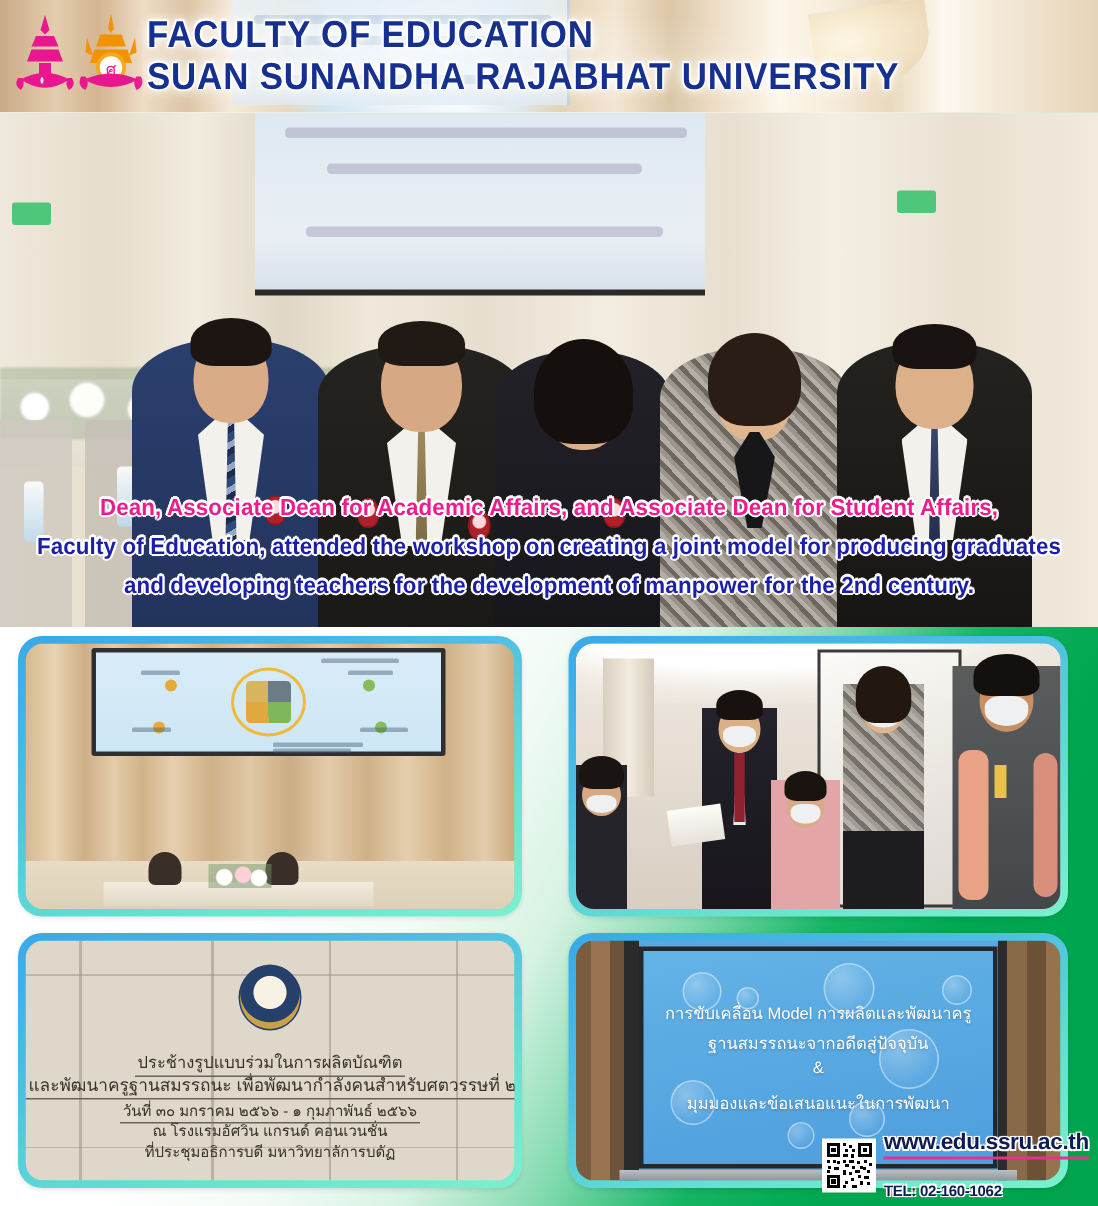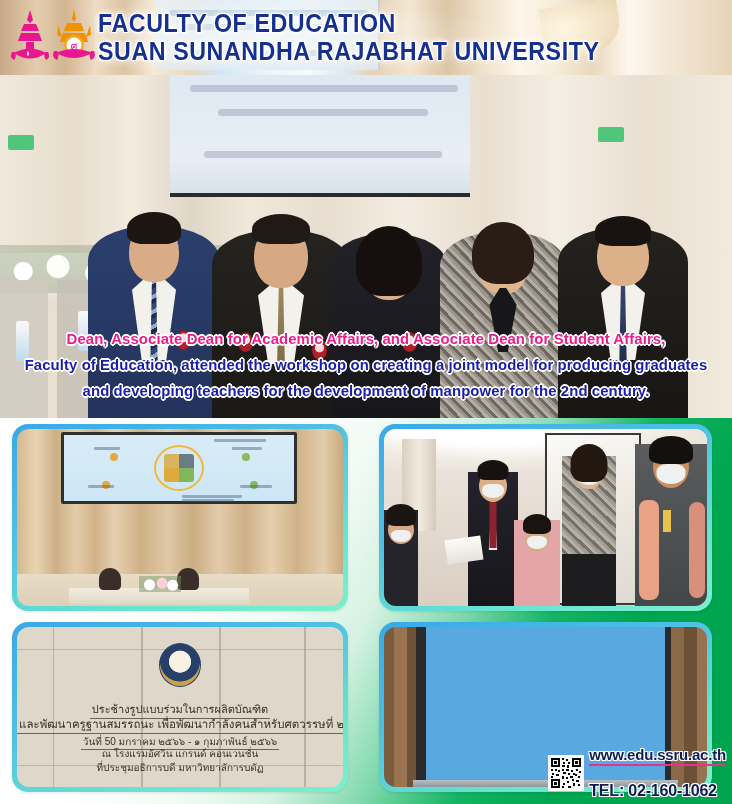--- a/index.html
+++ b/index.html
@@ -336,21 +336,21 @@
   #footer-url {
     font-family: "Liberation Sans", sans-serif;
     font-weight: bold; font-size: 15px; color: #0f1c52;
     letter-spacing: -.2px;
     border-bottom: 2px solid #e8318f;
     padding-bottom: 1px;
     text-shadow: 0 0 2px #fff, 1px 1px 0 #fff, -1px -1px 0 #fff, 1px -1px 0 #fff, -1px 1px 0 #fff;
   }
   #footer-tel {
     font-family: "Liberation Sans", sans-serif;
-    font-weight: bold; font-size: 16px; color: #0f1c52;
+    font-weight: bold; font-size: 10px; color: #0f1c52;
     letter-spacing: -.2px; margin-top: 2px;
     text-shadow: 0 0 2px #fff, 1px 1px 0 #fff, -1px -1px 0 #fff, 1px -1px 0 #fff, -1px 1px 0 #fff;
   }
 </style>
 </head>
 <body>
 
 <div id="poster">
 
   <div id="header">
@@ -567,34 +567,49 @@
       <div class="p3-seams"></div>
       <div class="p3-seal"></div>
 
       <div class="p3-text" style="top:72px;">
         <div class="p3-l" style="font-size:11px; border-bottom:1px solid #6d6255; display:inline-block; padding:0 2px;">ประช้างรูปแบบร่วมในการผลิตบัณฑิต</div>
       </div>
       <div class="p3-text" style="top:87px;">
         <div class="p3-l" style="font-size:11.5px; border-bottom:1px solid #6d6255; display:inline-block; padding:0 2px;">และพัฒนาครูฐานสมรรถนะ เพื่อพัฒนากำลังคนสำหรับศตวรรษที่ ๒๑</div>
       </div>
       <div class="p3-text" style="top:104px;">
-        <div class="p3-l" style="font-size:10px; border-bottom:1px solid #6d6255; display:inline-block; padding:0 2px;">วันที่ 50 มกราคม ๒๕๖๖ - ๑ กุมภาพันธ์ ๒๕๖๖</div>
+        <div class="p3-l" style="font-size:10px; border-bottom:1px solid #6d6255; display:inline-block; padding:0 2px;">วันที่ ๓๐ มกราคม ๒๕๖๖ - ๑ กุมภาพันธ์ ๒๕๖๖</div>
       </div>
       <div class="p3-text" style="top:119px;">
         <div class="p3-l" style="font-size:10px;">ณ โรงแรมอัศวิน แกรนด์ คอนเวนชั่น</div>
       </div>
       <div class="p3-text" style="top:133px;">
         <div class="p3-l" style="font-size:10px;">ที่ประชุมอธิการบดี มหาวิทยาลัการบดัฏ</div>
       </div>
     </div>
   </div>
 
   <div class="card" id="card-br">
     <div class="card-inner">
       <div class="p4-bg"></div>
+      <div class="p4-screen">
+        <div class="p4-bub" style="left:26px;  top:14px;  width:26px; height:26px;"></div>
+        <div class="p4-bub" style="left:62px;  top:24px;  width:15px; height:15px;"></div>
+        <div class="p4-bub" style="left:120px; top:8px;   width:34px; height:34px;"></div>
+        <div class="p4-bub" style="right:36px; top:52px;  width:40px; height:40px;"></div>
+        <div class="p4-bub" style="right:14px; top:16px;  width:20px; height:20px;"></div>
+        <div class="p4-bub" style="left:18px;  bottom:26px; width:30px; height:30px;"></div>
+        <div class="p4-bub" style="left:96px;  bottom:10px; width:18px; height:18px;"></div>
+        <div class="p4-bub" style="right:72px; bottom:18px; width:24px; height:24px;"></div>
+
+        <div class="p4-txt" style="top:32px; font-size:11px;">การขับเคลื่อน Model การผลิตและพัฒนาครู</div>
+        <div class="p4-txt" style="top:52px; font-size:11px;">ฐานสมรรถนะจากอดีตสู่ปัจจุบัน</div>
+        <div class="p4-txt" style="top:72px; font-size:11px;">&amp;</div>
+        <div class="p4-txt" style="top:92px; font-size:11px;">มุมมองและข้อเสนอแนะในการพัฒนา</div>
+      </div>
       <div class="p4-base"></div>
     </div>
   </div>
 
   <div id="footer">
     <div id="qr">
       <svg viewBox="0 0 32 32" width="32" height="32" shape-rendering="crispEdges" aria-hidden="true">
         <rect width="32" height="32" fill="#ffffff"></rect>
         <g fill="#000000">
           <rect x="1" y="1" width="9" height="9"></rect>

